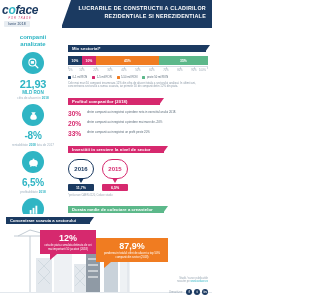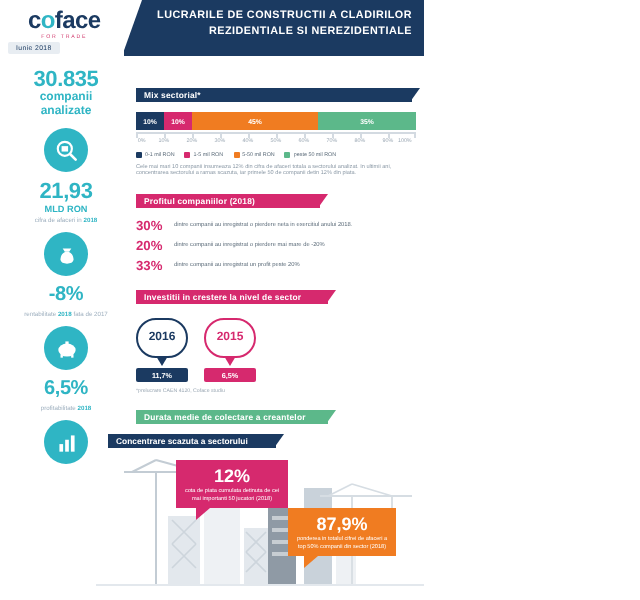--- a/index.html
+++ b/index.html
@@ -19,21 +19,21 @@
   .logo-plate {
     position: absolute; left: 0; top: 0; width: 62px; height: 28px;
     background: #ffffff; z-index: 3;
   }
   .logo-plate:after {
     content:""; position:absolute; right:-9px; top:0;
     border-left: 10px solid #ffffff;
     border-bottom: 28px solid transparent;
     width:0; height:0;
   }
-  .logo-wrap { position:absolute; left:14px; top:4px; }
+  .logo-wrap { position:absolute; left:2px; top:4px;font-style:italic; }
   .logo-text {
     font-size: 12px; font-weight: bold; color: #1b3a61;
     letter-spacing: -0.3px; line-height: 12px;
   }
   .logo-text .dot { color: #2fb5c4; }
   .logo-sub {
     font-size: 2.6px; color: #d23c6e; letter-spacing: 0.9px;
     text-align: center; margin-top: 1px;
   }
   .date-tag {
@@ -147,42 +147,42 @@
   .pin-val.pink { background:#d6296e; }
   .src { font-size: 2.6px; color:#9aa7b3; margin-top: 2.5px; }
 
   
   .cbar-row { margin-top: 3px; width: 140px; }
   .cbar-lab { font-size: 2.9px; color:#5a6a78; text-align:right; }
   .cbar-track { position:relative; height: 2.5px; background:#eef1f4; margin-top:1px; }
   .cbar-fill { position:absolute; left:0; top:0; height:2.5px; }
 
   
-  .bottom { position:absolute; left:0; top:214px; width:212px; height:86px;margin-left:48px; }
+  .bottom { position:absolute; left:0; top:214px; width:212px; height:86px; }
   .bottom-head {
     position:absolute; left: 6px; top: 3px; height: 7px;
     background:#1b3a61; color:#fff; padding: 0 10px 0 4px;
     font-size: 4.2px; font-weight:bold; line-height:7px; width: 84px;
   }
   .bottom-head:after {
     content:""; position:absolute; right:-4px; top:0; width:0; height:0;
     border-left: 5px solid #1b3a61; border-bottom: 7px solid transparent;
   }
   .scene { position:absolute; left:0; top:0; width:212px; height:86px; }
   .callout {
     position:absolute; color:#fff; text-align:center; padding: 3px 4px;
   }
   .callout .co-num { font-size: 9px; font-weight:bold; line-height:10px; }
   .callout .co-txt { font-size: 2.8px; line-height: 3.6px; margin-top:1px; }
   .co-pink { background:#d6296e; left: 40px; top: 16px; width: 56px; }
   .co-pink:after {
     content:""; position:absolute; left: 10px; bottom:-6px; width:0; height:0;
     border-left: 7px solid #d6296e; border-bottom: 6px solid transparent;
   }
-  .co-orange { background:#f07c21; left: 96px; top: 40px; width: 54px; }
+  .co-orange { background:#f07c21; left: 96px; top: 24px; width: 72px; }
   .co-orange:after {
     content:""; position:absolute; left: 8px; bottom:-6px; width:0; height:0;
     border-left: 7px solid #f07c21; border-bottom: 6px solid transparent;
   }
   .footer-note {
     position:absolute; right: 4px; bottom: 16px; text-align:right;
     font-size: 2.7px; color:#9aa7b3; line-height: 3.6px;
   }
   .footer-note .hl { color:#2fb5c4; }
   .social { position:absolute; right: 4px; bottom: 5px; display:flex; align-items:center; gap:2px; }
@@ -205,21 +205,20 @@
         <div class="logo-sub">FOR TRADE</div>
       </div>
       <div class="date-tag">Iunie 2018</div>
     </div>
     <div class="title">LUCRARILE DE CONSTRUCTII A CLADIRILOR REZIDENTIALE SI NEREZIDENTIALE</div>
   </div>
 
   <div class="left-rail">
 
     <div class="stat">
-      <div class="stat-num">30.835</div>
       <div class="stat-label">companii</div>
       <div class="stat-label">analizate</div>
       <div class="circ-icon">
         <svg width="13" height="13" viewBox="0 0 24 24">
             <circle cx="10" cy="10" r="6.5" fill="none" stroke="#fff" stroke-width="2"></circle>
             <line x1="15" y1="15" x2="20" y2="20" stroke="#fff" stroke-width="2.4" stroke-linecap="round"></line>
             <rect x="7" y="7.5" width="6" height="5" fill="#fff"></rect>
           </svg>
       </div>
     </div>

